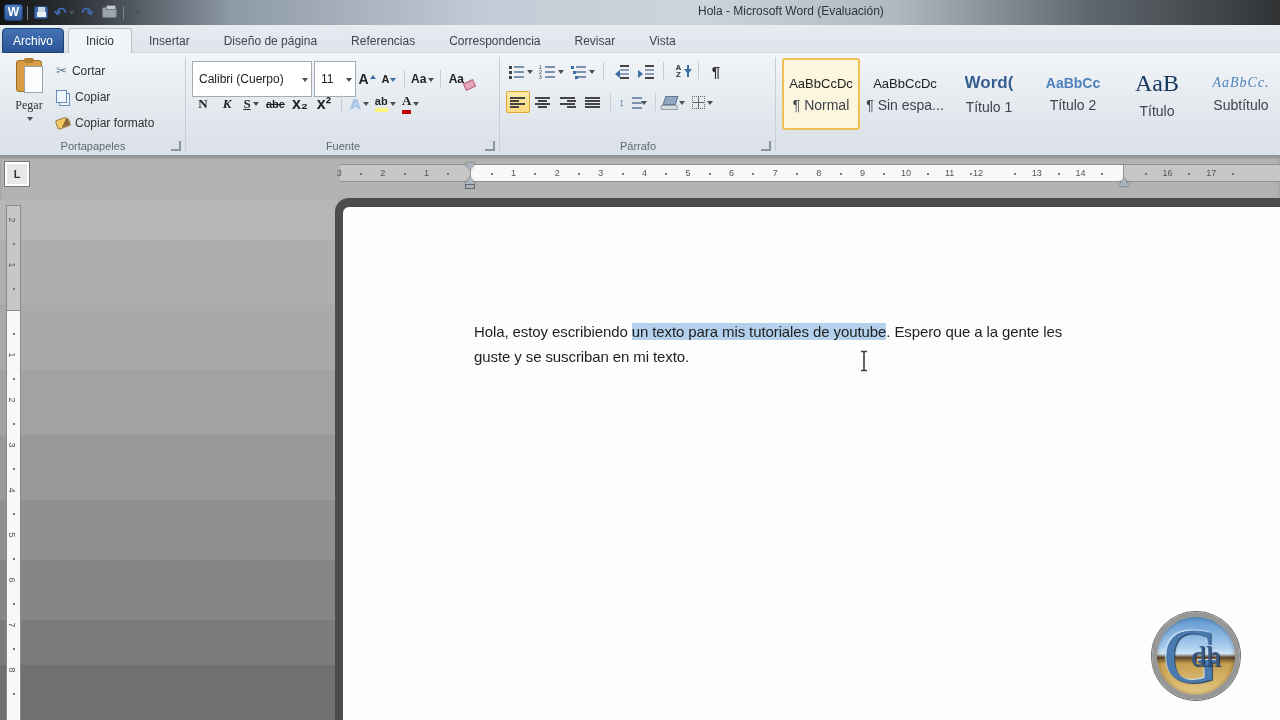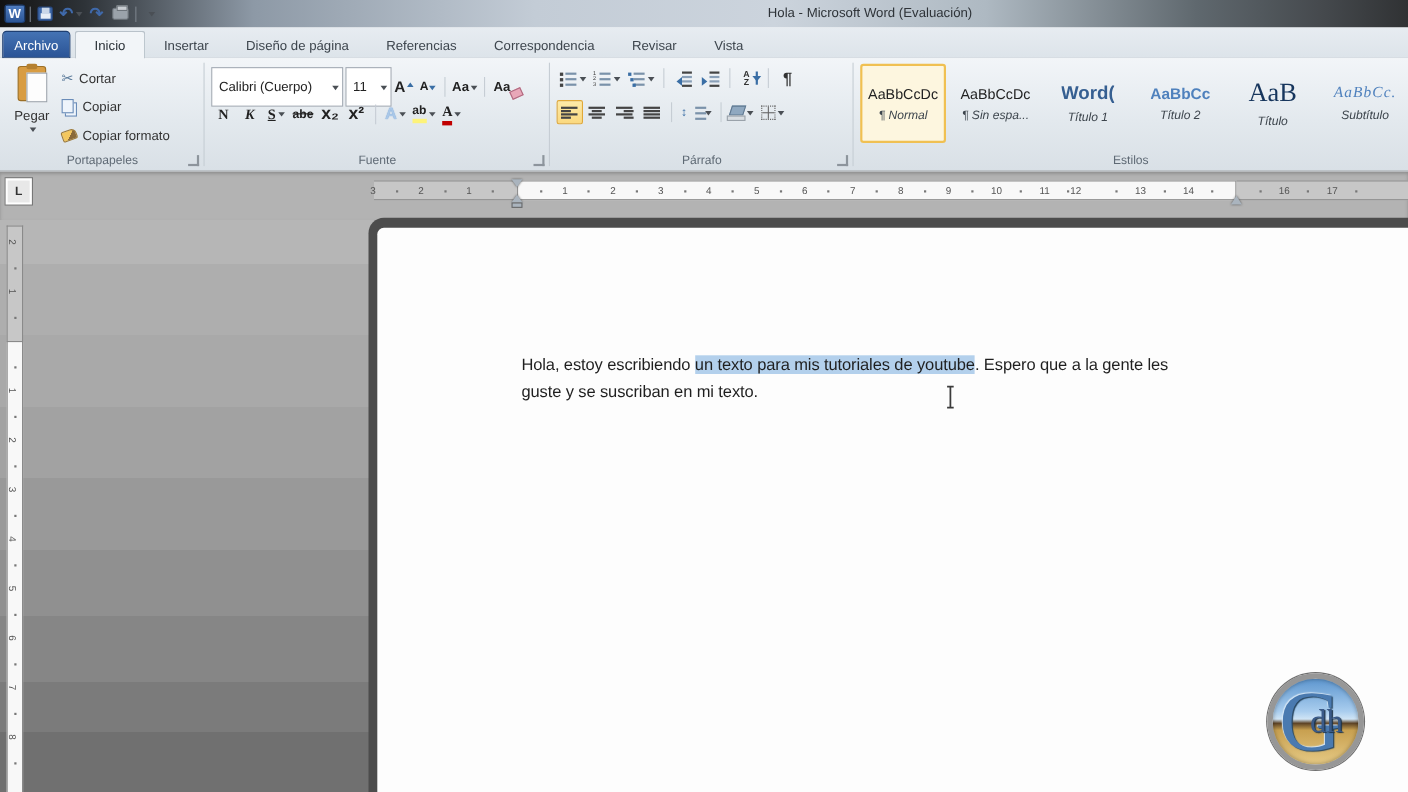--- a/index.html
+++ b/index.html
@@ -46,21 +46,21 @@
   .g-font { left:186px; width:314px; }
   .g-par  { left:500px; width:276px; }
   .g-sty  { left:776px; width:504px; }
   .g-sty::after { display:none; }
 
   
   .bigbtn { position:absolute; left:6px; top:5px; width:46px; height:78px; display:flex; flex-direction:column; align-items:center; cursor:pointer; border-radius:3px; }
   .i-clipboard { position:relative; width:26px; height:32px; margin-top:2px; background:#d89c42; border:1px solid #9c6f26; border-radius:3px; }
   .i-clipboard::before { content:""; position:absolute; left:7px; top:-3px; width:10px; height:5px; background:#b5802f; border-radius:2px; }
   .i-clipboard::after { content:""; position:absolute; left:7px; top:5px; width:17px; height:25px; background:#fdfdfd; border:1px solid #9aa2aa; }
-  .biglabel { font-size:12px; color:#333; margin-top:6px; }
+  .biglabel { font-size:12px; color:#333; margin-top:6px;font-family:Liberation Serif, serif; }
   .bigbtn .caret { margin-top:2px; }
   .smallcol { position:absolute; left:56px; top:8px; display:flex; flex-direction:column; gap:7px; }
   .sbtn { display:flex; align-items:center; gap:5px; font-size:12px; color:#333; height:19px; cursor:pointer; white-space:nowrap; }
   .i-scissors { font-size:13px; color:#5a7a9a; }
   .i-copy { width:11px; height:13px; background:#eef4fb; border:1px solid #6a8cb8; box-shadow:3px 3px 0 -1px #eef4fb, 3px 3px 0 0 #6a8cb8; margin-right:3px; }
   .i-brush { width:14px; height:10px; background:linear-gradient(135deg,#f3c75f 55%,#8a6a3a 56%); border:1px solid #9c7a3a; border-radius:2px 5px 2px 2px; transform:rotate(-20deg); }
 
   
   .frow { position:absolute; left:6px; display:flex; align-items:center; }
   .frow1 { top:8px; }
@@ -121,21 +121,21 @@
   .pbtn.active { background:linear-gradient(#fdeaa8,#fbd97f); border:1px solid #e0a838; }
   .prow { position:absolute; left:6px; display:flex; align-items:center; }
   .prow1 { top:7px; gap:1px; }
   .prow2 { top:38px; gap:1px; }
 
   
   .stylecards { position:absolute; left:6px; top:5px; display:flex; gap:6px; }
   .card { width:78px; height:72px; border:1px solid transparent; border-radius:3px; display:flex; flex-direction:column; align-items:center; justify-content:center; cursor:pointer; background:transparent; }
   .card.selected { background:#fdf6df; border:2px solid #f0c052; }
   .card .sample { white-space:nowrap; overflow:hidden; max-width:76px; }
-  .card .cname { font-size:11px; color:#3d454d; margin-top:6px; white-space:nowrap;font-style:italic; }
+  .card .cname { font-size:14px; color:#3d454d; margin-top:6px; white-space:nowrap; }
   .k-normal .sample, .k-nospace .sample { font-size:13px; color:#222; }
   .k-h1 .sample { font-size:17px; font-weight:bold; color:#365f91; }
   .k-h2 .sample { font-size:14px; font-weight:bold; color:#4f81bd; }
   .k-title .sample { font-size:24px; font-family:"Liberation Serif",serif; color:#17365d; }
   .k-subtitle .sample { font-size:14px; font-style:italic; font-family:"Liberation Serif",serif; color:#4f81bd; letter-spacing:1px; }
 
   
   .rulerzone { position:absolute; left:0; top:156px; width:1280px; height:44px; background:#b3b3b3; box-shadow:inset 0 2px 3px #8f8f8f; }
   .tabsel { position:absolute; left:4px; top:5px; width:26px; height:26px; background:#e8e8e8; border:1px solid #777; box-shadow:inset 0 0 0 2px #fff; display:flex; align-items:center; justify-content:center; font-size:11px; font-weight:bold; color:#333; cursor:pointer; }
   .hruler { position:absolute; left:340px; top:5px; width:940px; height:24px; cursor:pointer; }
@@ -379,21 +379,20 @@
           </div>
           <div class="card k-title">
             <div class="sample">AaB</div>
             <div class="cname">Título</div>
           </div>
           <div class="card k-subtitle">
             <div class="sample">AaBbCc.</div>
             <div class="cname">Subtítulo</div>
           </div>
         </div>
-      <div class="glabel">Estilos</div>
     </div>
   </div>
 
   <div class="rulerzone">
     <div class="tabsel">
         <span>L</span>
       </div>
     <div class="hruler" id="hruler">
       <div class="hr-seg hr-margin" style="left:0;width:130px"></div>
       <div class="hr-seg hr-white" style="left:130px;width:654px"></div>

